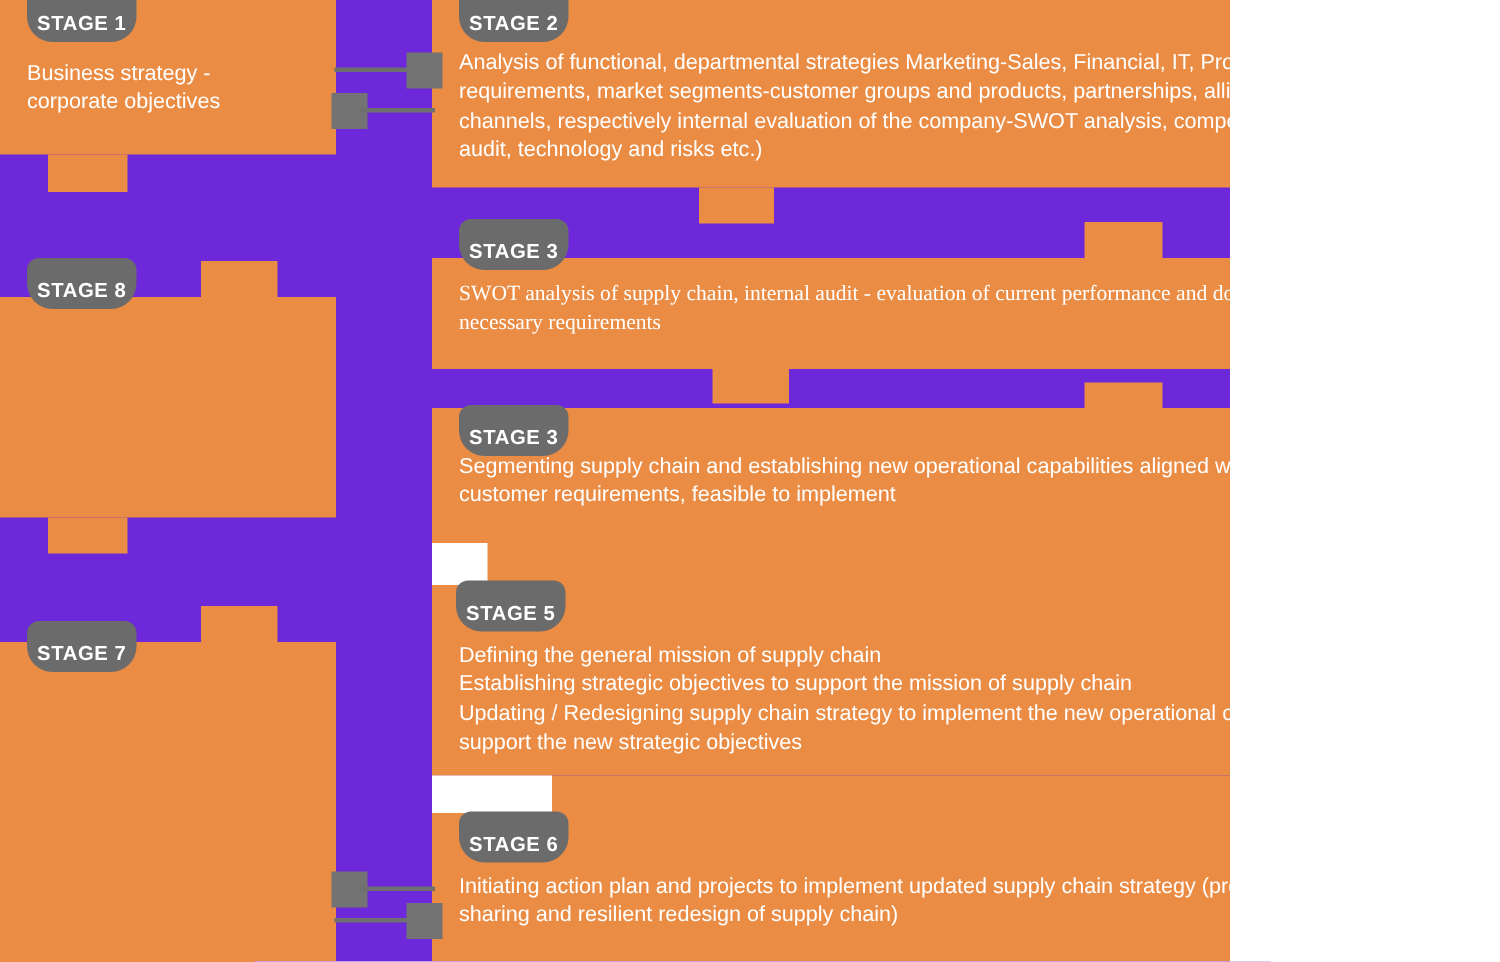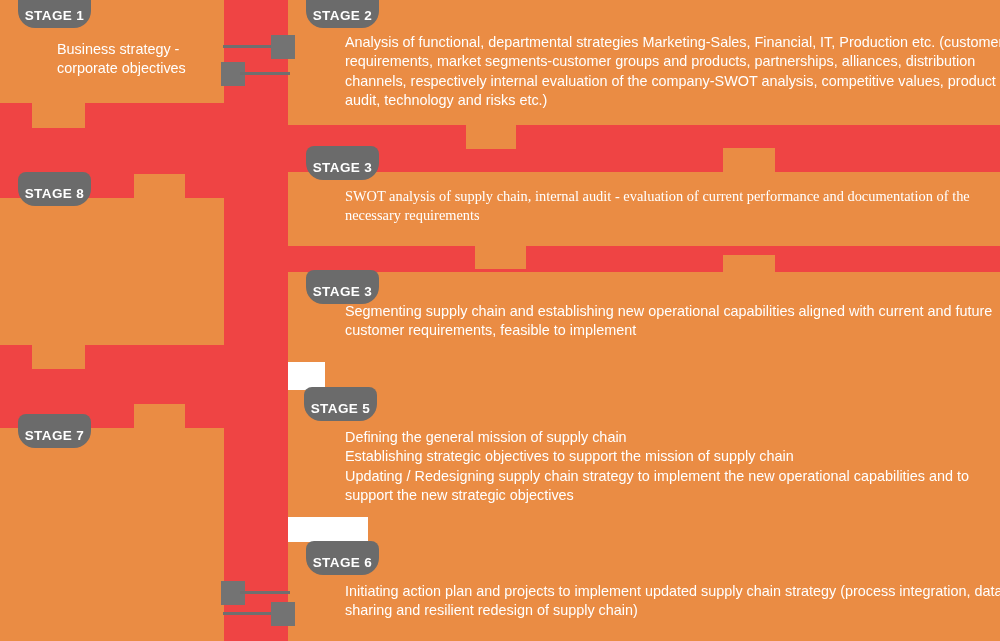--- a/index.html
+++ b/index.html
@@ -5,23 +5,23 @@
   html, body {
     margin: 0;
     padding: 0;
     background: #ffffff;
   }
   body {
     font-family: "Liberation Sans", sans-serif;
   }
   #canvas {
     position: relative;
-    width: 1000px;
+    width: 820px;
     height: 641px;
-    background: #ef4444;
+    background: #6d28d9;
     overflow: hidden;
   }
   .block {
     position: absolute;
     background: #EA8C44;
     box-sizing: border-box;
   }
   .tab {
     position: absolute;
     background: #EA8C44;
@@ -48,21 +48,20 @@
   .badge.round-all {
     border-radius: 8px 8px 17px 17px;
   }
   .body-text {
     position: absolute;
     color: #ffffff;
     font-size: 14.4px;
     line-height: 19.3px;
     white-space: pre-line;
     box-sizing: border-box;
-    margin-left: 39px;
   }
   .conn-line {
     position: absolute;
     background: #6F6F6F;
     height: 3px;
   }
   .conn-node {
     position: absolute;
     background: #737373;
   }

